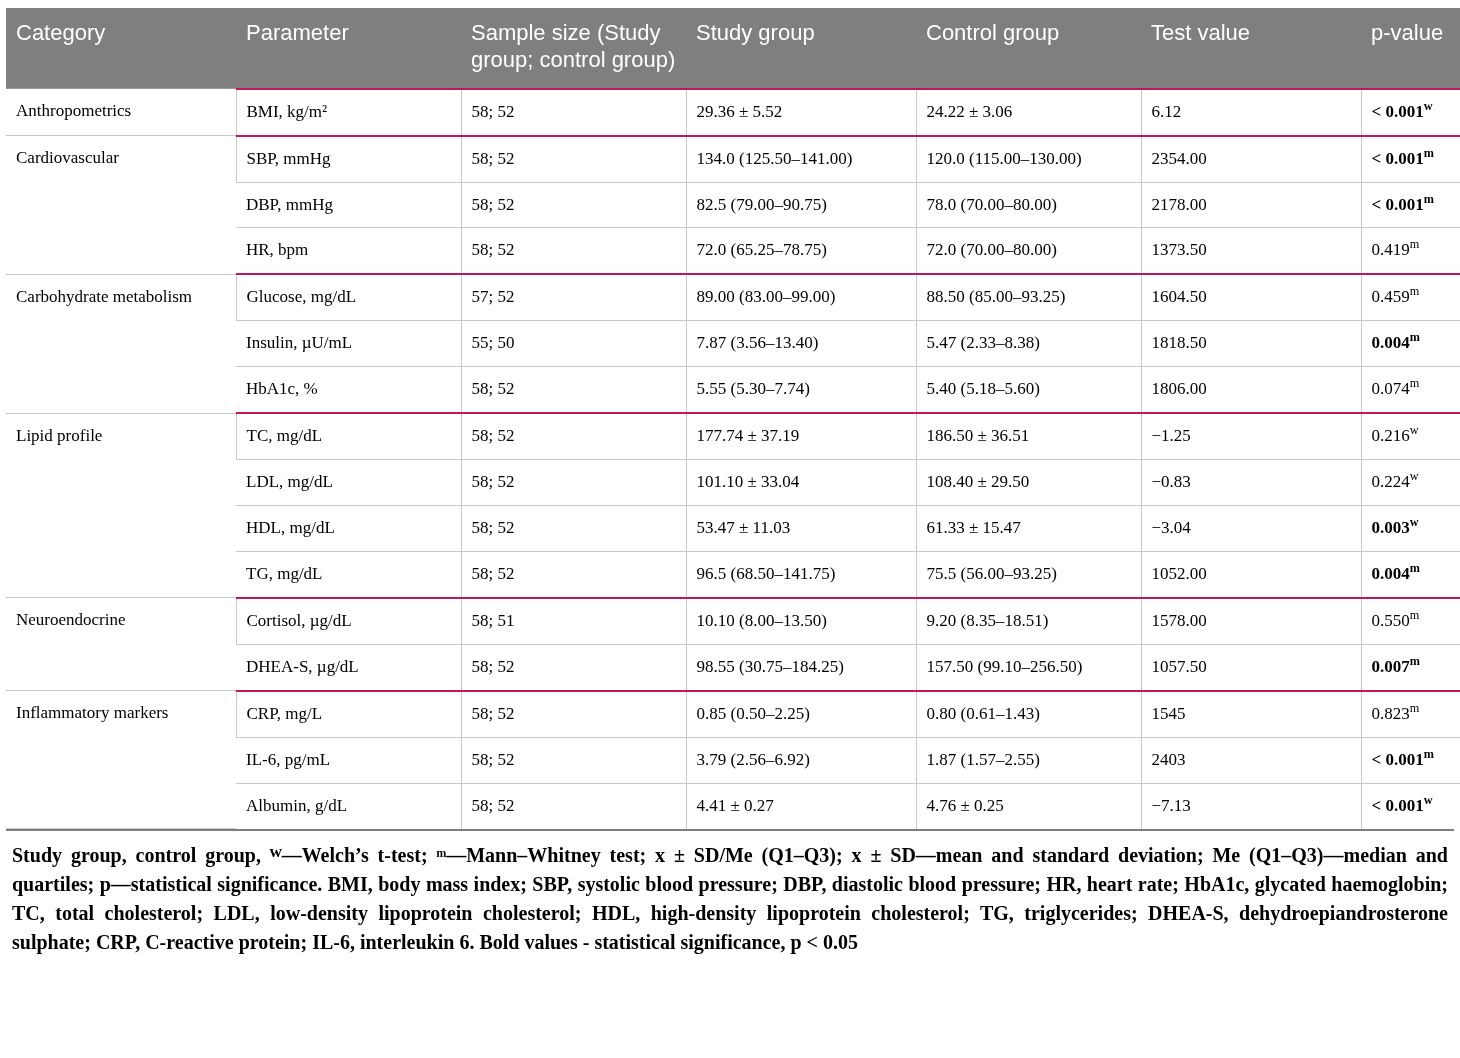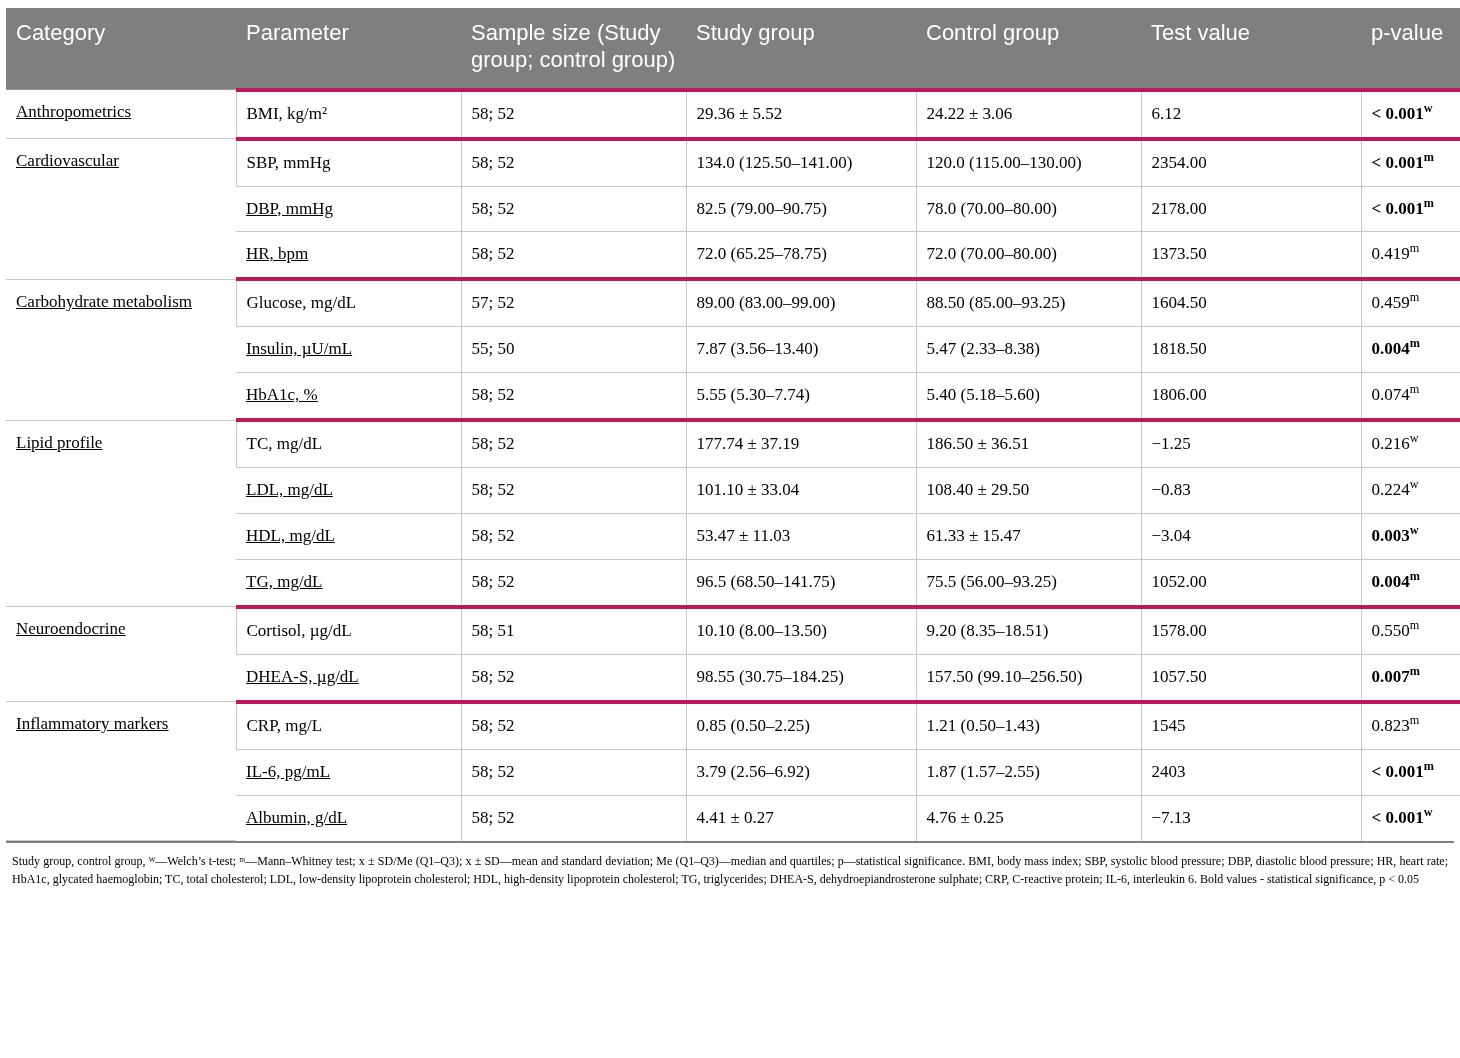--- a/index.html
+++ b/index.html
@@ -46,50 +46,50 @@
     font-size: 17px;
     vertical-align: top;
     padding: 11px 10px 11px 10px;
     line-height: 1.35;
     border-left: 1px solid #c8c8c8;
     border-bottom: 1px solid #c8c8c8;
     background: #ffffff;
   }
   table.data-table tbody td:first-child {
     border-left: none;
-    text-decoration: underline;
   }
   table.data-table tbody tr.group-start > td {
-    border-top: 4px solid #be185d;
+    border-top: 2px solid #be185d;
   }
   table.data-table tbody tr.group-start > td.cat-cell {
     border-top: 1px solid #9a9a9a;
   }
   td.cat-cell {
     border-left: none !important;
   }
   td.no-bottom {
     border-bottom: none !important;
   }
   .bold { font-weight: bold; text-align: right; }
   sup {
     font-size: 0.72em;
     vertical-align: super;
     line-height: 0;
   }
   .table-wrap {
     border-bottom: 2px solid #7f7f7f;
   }
   .footnote {
-    font-size: 12px;
+    font-size: 20px;
     line-height: 1.45;
     text-align: justify;
     padding: 10px 6px 14px 6px;
     width: 1448px;
     box-sizing: border-box;
+    font-weight: bold;
   }
 </style>
 </head>
 <body>
 
 <div class="page">
   <div class="table-wrap">
     <table class="data-table">
       <thead>
         <tr>
@@ -210,21 +210,21 @@
             <td>98.55 (30.75–184.25)</td>
             <td>157.50 (99.10–256.50)</td>
             <td>1057.50</td>
             <td><span class="bold">0.007</span><sup class="bold">m</sup></td>
           </tr>
           <tr class="group-start">
             <td class="cat-cell" rowspan="3">Inflammatory markers</td>
             <td>CRP, mg/L</td>
             <td>58; 52</td>
             <td>0.85 (0.50–2.25)</td>
-            <td>1.21 (0.50–1.43)</td>
+            <td>0.80 (0.61–1.43)</td>
             <td>1545</td>
             <td><span>0.823</span><sup>m</sup></td>
           </tr>
           <tr>
             <td>IL-6, pg/mL</td>
             <td>58; 52</td>
             <td>3.79 (2.56–6.92)</td>
             <td>1.87 (1.57–2.55)</td>
             <td>2403</td>
             <td><span class="bold">&lt; 0.001</span><sup class="bold">m</sup></td>

